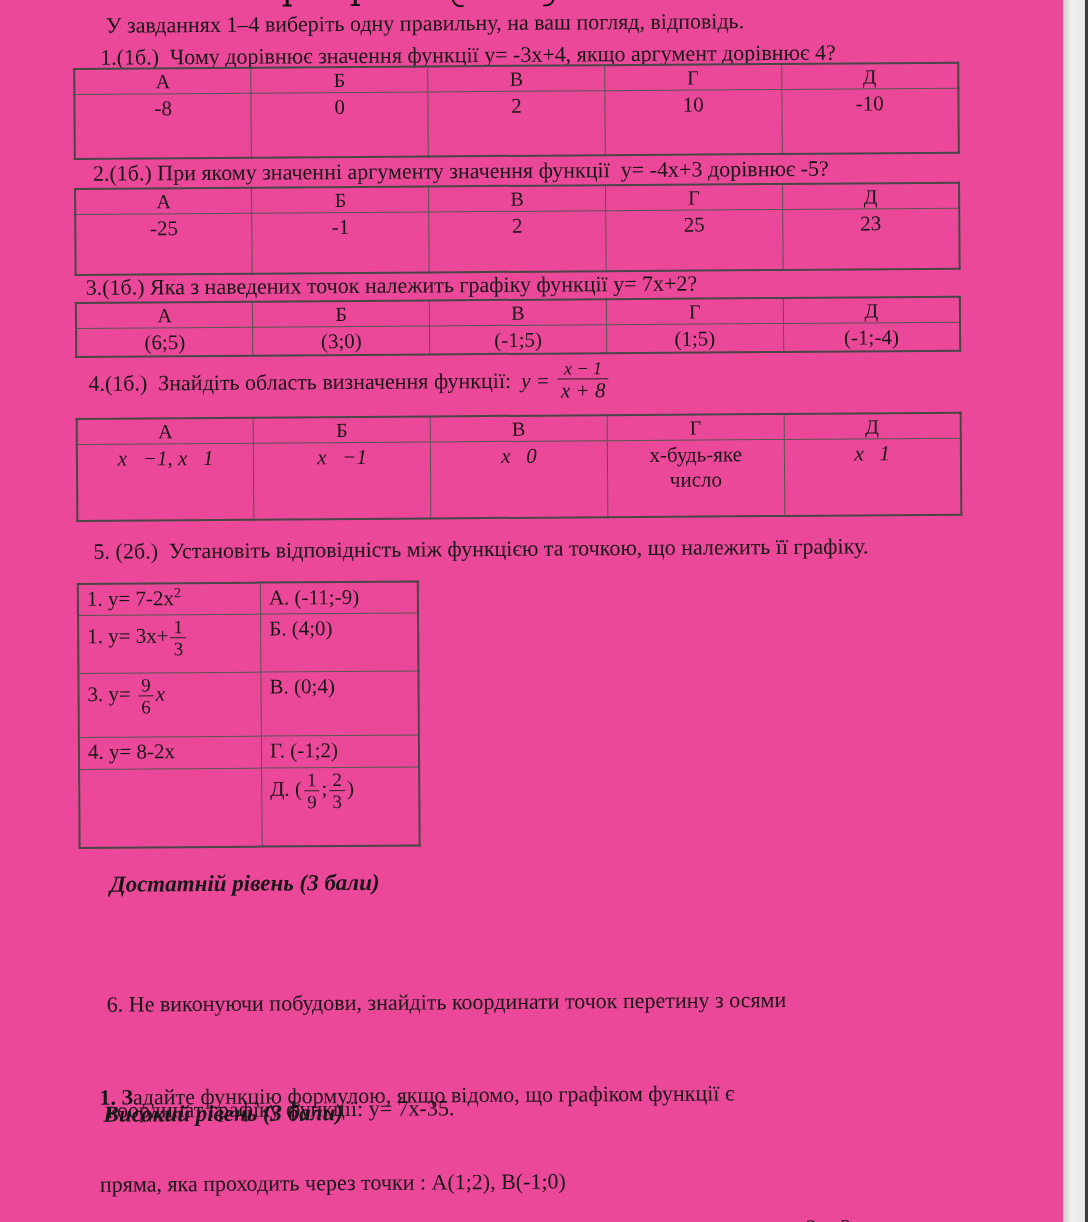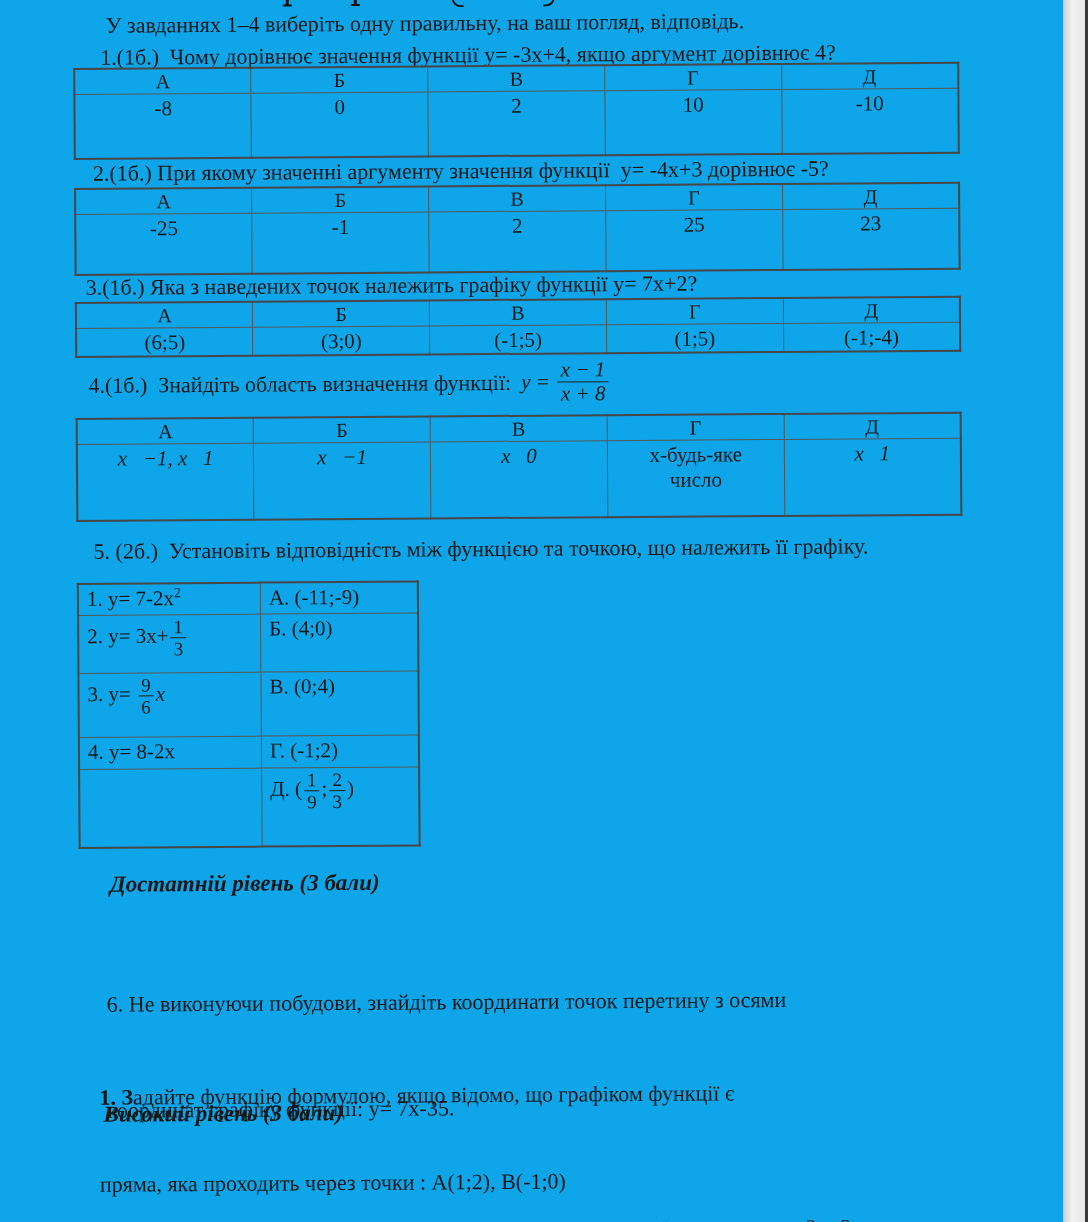--- a/index.html
+++ b/index.html
@@ -1,21 +1,21 @@
 <!DOCTYPE html>
 <html><head>
 <meta charset="utf-8">
 <style>
   html,body{margin:0;padding:0;}
   body{
     width:1088px;height:1222px;background:#ffffff;overflow:hidden;
     font-family:"Liberation Serif","DejaVu Serif",serif;color:#161616;
     position:relative;
   }
-  .page{position:absolute;inset:0;background:#0ea5e9;}
+  .page{position:absolute;inset:0;background:#ec4899;}
   .content{position:absolute;inset:0;transform:rotate(-0.4deg);transform-origin:60px 40px;}
   
   .edge-strip{position:absolute;top:0;right:3px;width:22px;height:1222px;
     background:linear-gradient(90deg,#cdcdcd 0%,#f1f1f1 40%,#e7e7e7 100%);}
   .edge-dark{position:absolute;top:0;right:0;width:3px;height:1222px;background:#3a3a3a;}
 
   .txt{position:absolute;white-space:pre-wrap;font-size:22px;line-height:1.25;}
 
   
   .frag{position:absolute;background:#111;}
@@ -126,21 +126,21 @@
         <td>(-1;-4)</td>
       </tr>
     </tbody>
       </table>
 
     <div class="q4row">
       <span class="qtext">4.(1б.)  Знайдіть область визначення функції:</span>
       <span class="formula">
         <span>y =</span>
         <span class="frac">
-          <span class="fn" style="font-size:21px;">x − 1</span>
+          <span class="fn" style="font-size:18px;">x − 1</span>
           <span class="fd" style="font-size:21px;">x + 8</span>
         </span>
       </span>
     </div>
     <table class="ans" style="top:418px;">
       <tbody>
           <tr class="hdr">
         <td>А</td>
         <td>Б</td>
         <td>В</td>
@@ -158,21 +158,21 @@
       </table>
 
     <div class="txt" style="left:90px;top:538px;">5. (2б.)  Установіть відповідність між функцією та точкою, що належить її графіку.</div>
     <table class="match">
       <tbody>
           <tr>
         <td class="c1" style="height:26px;"><span>1.  y= 7-2x</span><span class="sup">2</span></td>
         <td class="c2">А. (-11;-9)</td>
       </tr>
       <tr>
-        <td class="c1" style="height:53px;"><span>2.  y= 3x+</span><span class="frac"><span class="fn">1</span><span class="fd">3</span></span></td>
+        <td class="c1" style="height:53px;"><span>1.  y= 3x+</span><span class="frac"><span class="fn">1</span><span class="fd">3</span></span></td>
         <td class="c2">Б. (4;0)</td>
       </tr>
       <tr>
         <td class="c1" style="height:59px;"><span>3.  y= </span><span class="frac"><span class="fn">9</span><span class="fd">6</span></span><span class="it">x</span></td>
         <td class="c2">В. (0;4)</td>
       </tr>
       <tr>
         <td class="c1" style="height:27px;">4.  y= 8-2x</td>
         <td class="c2">Г. (-1;2)</td>
       </tr>

